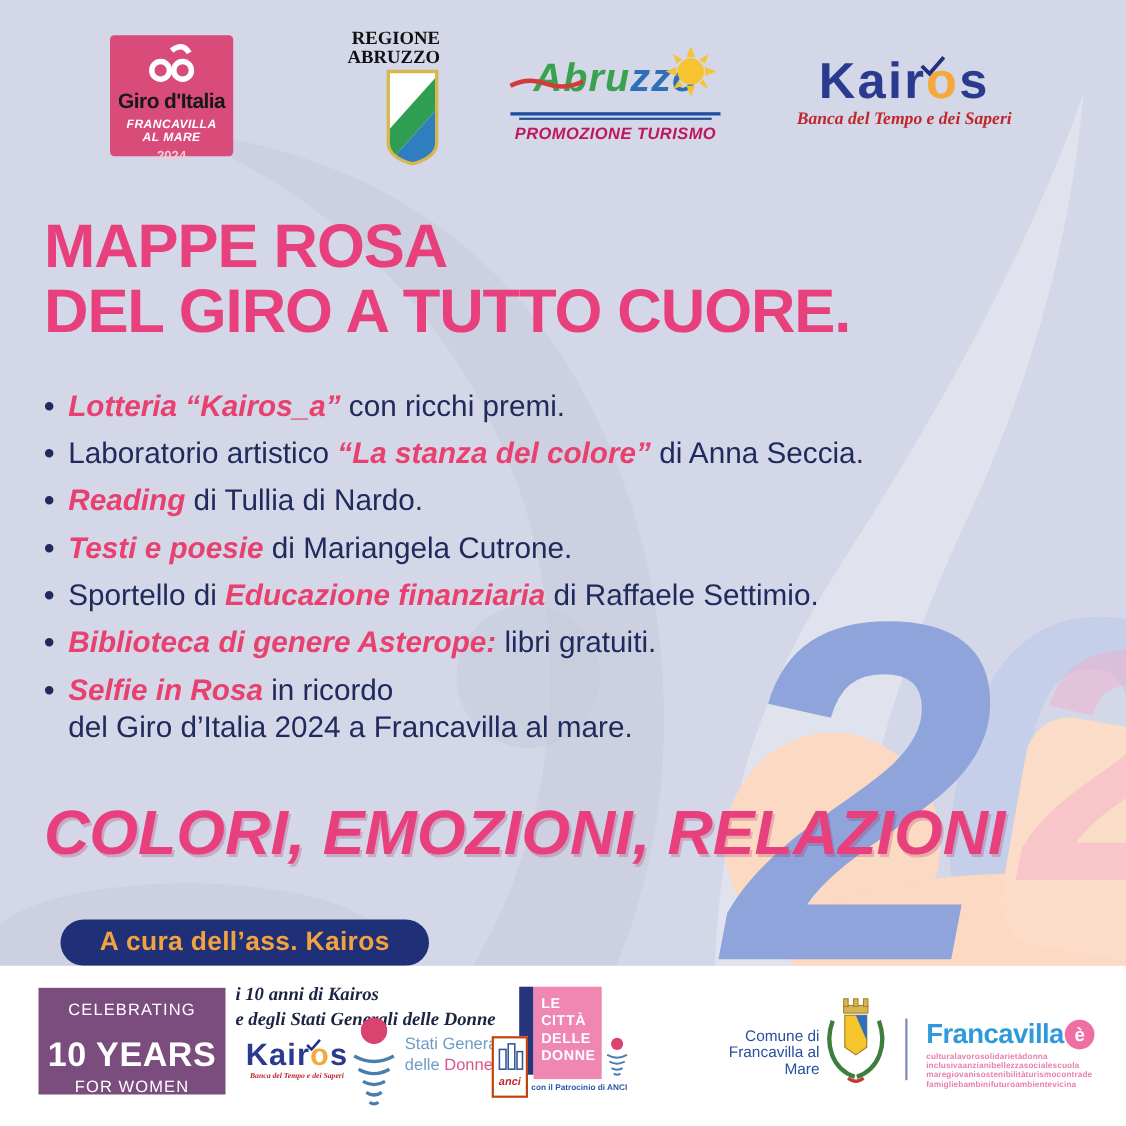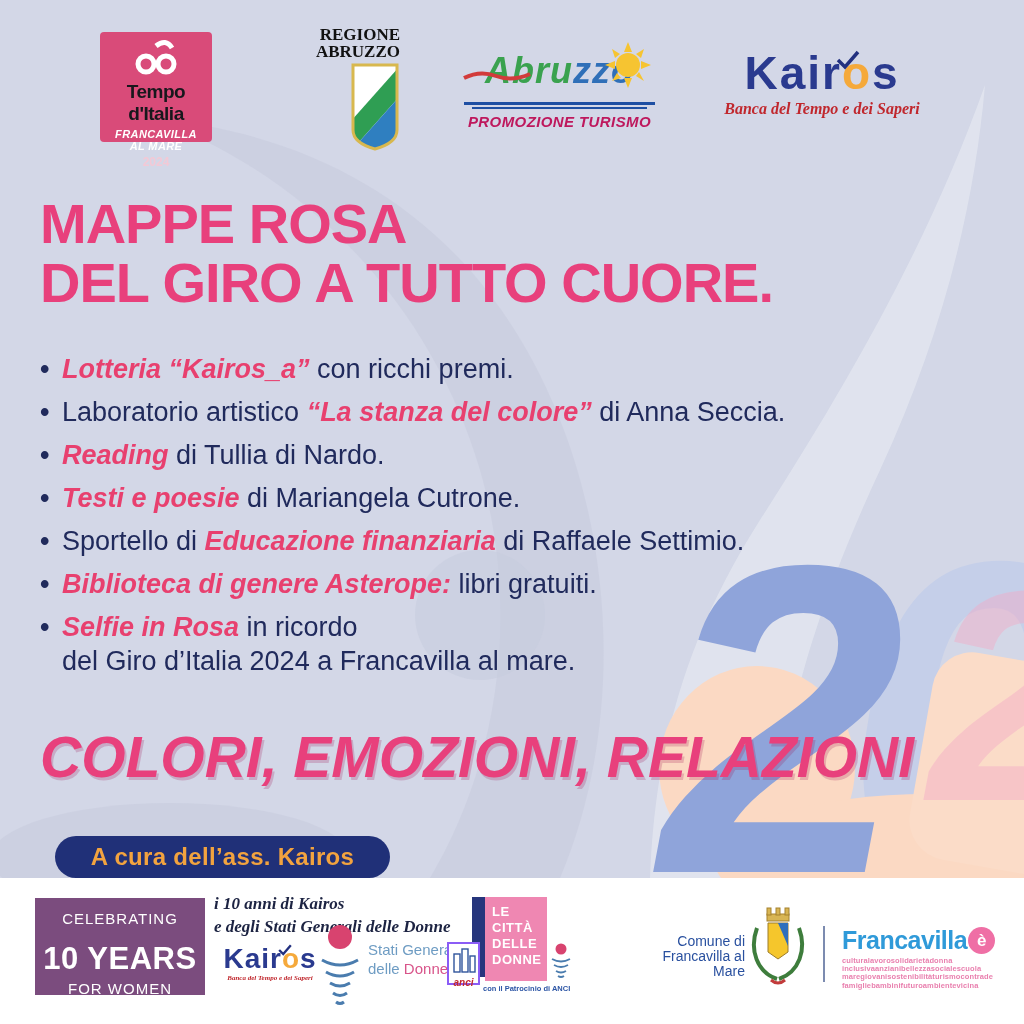--- a/index.html
+++ b/index.html
@@ -53,21 +53,21 @@
   .kairos-mini{position:absolute;left:210px;top:66px;width:120px;text-align:center;}
   .km-word{font-size:28px;font-weight:800;color:#2a3a8f;letter-spacing:1px;line-height:30px;position:relative;display:inline-block;}
   .km-word .k-check{margin-left:8px;top:0;}
   .km-sub{font-family:"Liberation Serif","DejaVu Serif",serif;font-size:7px;font-weight:700;font-style:italic;color:#c0272d;}
   .sgd{position:absolute;left:318px;top:46px;display:flex;}
   .sgd-text{margin-left:6px;margin-top:16px;font-size:15px;line-height:19px;color:#6e9cc3;}
   .sgd-donne{color:#d8548a;}
   .citta{position:absolute;left:447px;top:0;width:160px;height:146px;}
   .citta-bar{position:absolute;left:25px;top:19px;width:13px;height:80px;background:#26357c;}
   .citta-pink{position:absolute;left:38px;top:19px;width:62px;height:84px;background:#ef87b2;box-sizing:border-box;padding:7px 0 0 7px;color:#fff;font-size:13px;font-weight:700;line-height:16px;letter-spacing:.5px;}
-  .anci-box{position:absolute;left:0;top:64px;width:33px;height:43px;background:#fff;border:2px solid #8b5cf6;box-sizing:border-box;text-align:center;}
+  .anci-box{position:absolute;left:0;top:64px;width:33px;height:56px;background:#fff;border:2px solid #c2410c;box-sizing:border-box;text-align:center;}
   .anci-word{font-size:10px;font-weight:800;font-style:italic;color:#c2282e;line-height:10px;}
   .citta-swirl{position:absolute;left:103px;top:65px;}
   .patro{position:absolute;left:36px;top:106px;width:130px;font-size:7.5px;font-weight:700;color:#2c55a5;}
   .comune-text{position:absolute;left:650px;top:56px;width:95px;text-align:right;font-size:14px;font-weight:400;color:#29509f;line-height:15px;}
   .crest{position:absolute;left:747px;top:28px;}
   .divider{position:absolute;left:823px;top:48px;width:2px;height:56px;background:#7c8bb0;}
   .fe{position:absolute;left:842px;top:48px;width:170px;}
   .fe-name-row{display:flex;align-items:center;}
   .fe-name{font-size:25px;font-weight:800;color:#2f9ad9;letter-spacing:-.5px;}
   .fe-circle{width:27px;height:27px;border-radius:50%;background:#ef6fa5;color:#fff;font-size:17px;font-weight:800;display:flex;align-items:center;justify-content:center;margin-left:1px;}
@@ -92,21 +92,21 @@
   </svg>
 
   <div class="giro-box">
     <svg width="60" height="38" viewBox="0 0 60 38" style="margin-top:6px;">
       <g fill="none" stroke="#ffffff" stroke-width="5">
         <circle cx="20" cy="26" r="8"></circle>
         <circle cx="40" cy="26" r="8"></circle>
         <path d="M30,8 q10,-8 16,2"></path>
       </g>
     </svg>
-    <div class="giro-name">Tempo d'Italia</div>
+    <div class="giro-name">Giro d'Italia</div>
     <div class="giro-place">
       <div>FRANCAVILLA</div>
       <div>AL MARE</div>
     </div>
     <div class="giro-year">2024</div>
   </div>
 
   <div class="regione">
     <div class="regione-title">
       <div>REGIONE</div>

